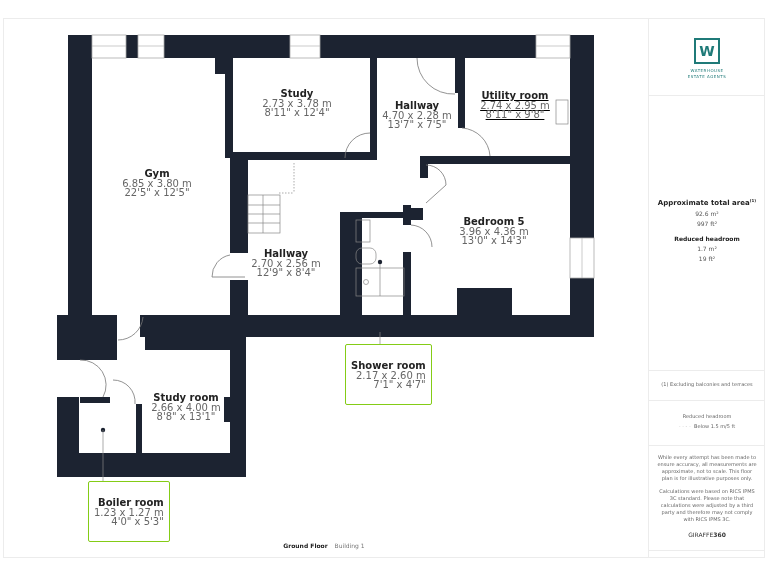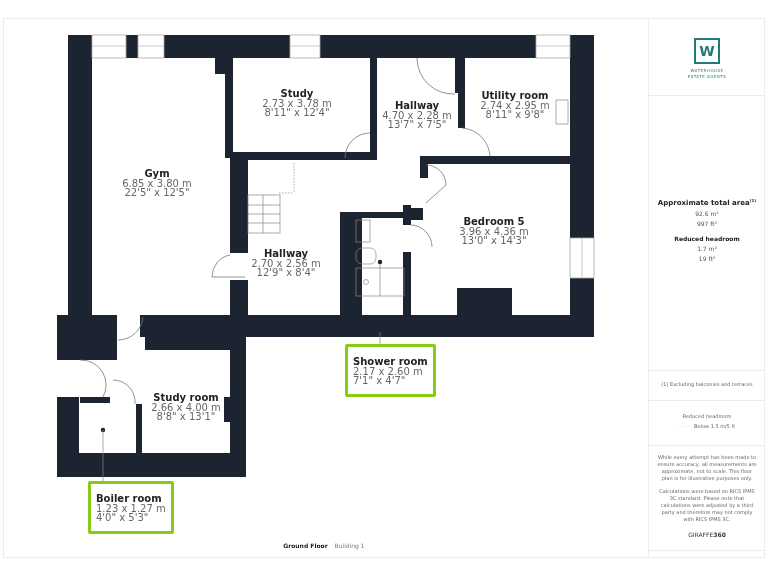--- a/index.html
+++ b/index.html
@@ -11,21 +11,21 @@
     .logo-box { display: inline-block; width: 22px; height: 22px; border: 2px solid #1f7a78; color: #1f7a78; font-weight: bold; font-size: 14px; line-height: 22px; margin-top: 20px; }
     .logo-text { font-size: 4px; color: #1f7a78; letter-spacing: 0.5px; line-height: 6px; margin-top: 4px; }
     .area-title { font-size: 7px; font-weight: bold; color: #222; margin-top: 12px; }
     .area-val { font-size: 6px; color: #555; margin-top: 3px; }
     .small { font-size: 5px; color: #666; line-height: 7px; padding: 0 8px; }
     .brand { font-size: 6px; color: #333; margin-top: 8px; }
     .brand b { font-weight: bold; }
     .room-label { position: absolute; text-align: center; transform: translateX(-50%); white-space: nowrap; }
     .room-name { font-size: 10px; font-weight: bold; color: #222; }
     .room-dim { font-size: 10px; color: #666; line-height: 9px; }
-    .callout { position: absolute; border: 3px solid #84cc16; border-radius: 2px; background: #fff; padding: 9px 5px; text-align: left; white-space: nowrap; }
+    .callout { position: absolute; border: 1px solid #84cc16; border-radius: 2px; background: #fff; padding: 15px 5px; text-align: right; white-space: nowrap; }
     .footer { position: absolute; left: 0; top: 542px; width: 648px; text-align: center; font-size: 6px; }
     .footer .fl { font-weight: bold; color: #222; margin-right: 5px; }
     .footer .bl { color: #777; }
   </style>
 </head>
 <body>
 
 <div class="frame"></div>
 
 <svg class="plan" viewBox="0 0 648 576" width="648" height="576">
@@ -127,21 +127,21 @@
 <div class="room-label" style="left:297px; top:88px;">
   <div class="room-name">Study</div>
   <div class="room-dim">2.73 x 3.78 m</div>
   <div class="room-dim">8'11" x 12'4"</div>
 </div>
 <div class="room-label" style="left:417px; top:100px;">
   <div class="room-name">Hallway</div>
   <div class="room-dim">4.70 x 2.28 m</div>
   <div class="room-dim">13'7" x 7'5"</div>
 </div>
-<div class="room-label" style="left:515px; top:90px;">
+<div class="room-label" style="left:515px; top:90px;text-decoration:underline;">
   <div class="room-name">Utility room</div>
   <div class="room-dim">2.74 x 2.95 m</div>
   <div class="room-dim">8'11" x 9'8"</div>
 </div>
 <div class="room-label" style="left:286px; top:248px;">
   <div class="room-name">Hallway</div>
   <div class="room-dim">2.70 x 2.56 m</div>
   <div class="room-dim">12'9" x 8'4"</div>
 </div>
 <div class="room-label" style="left:494px; top:216px;">

